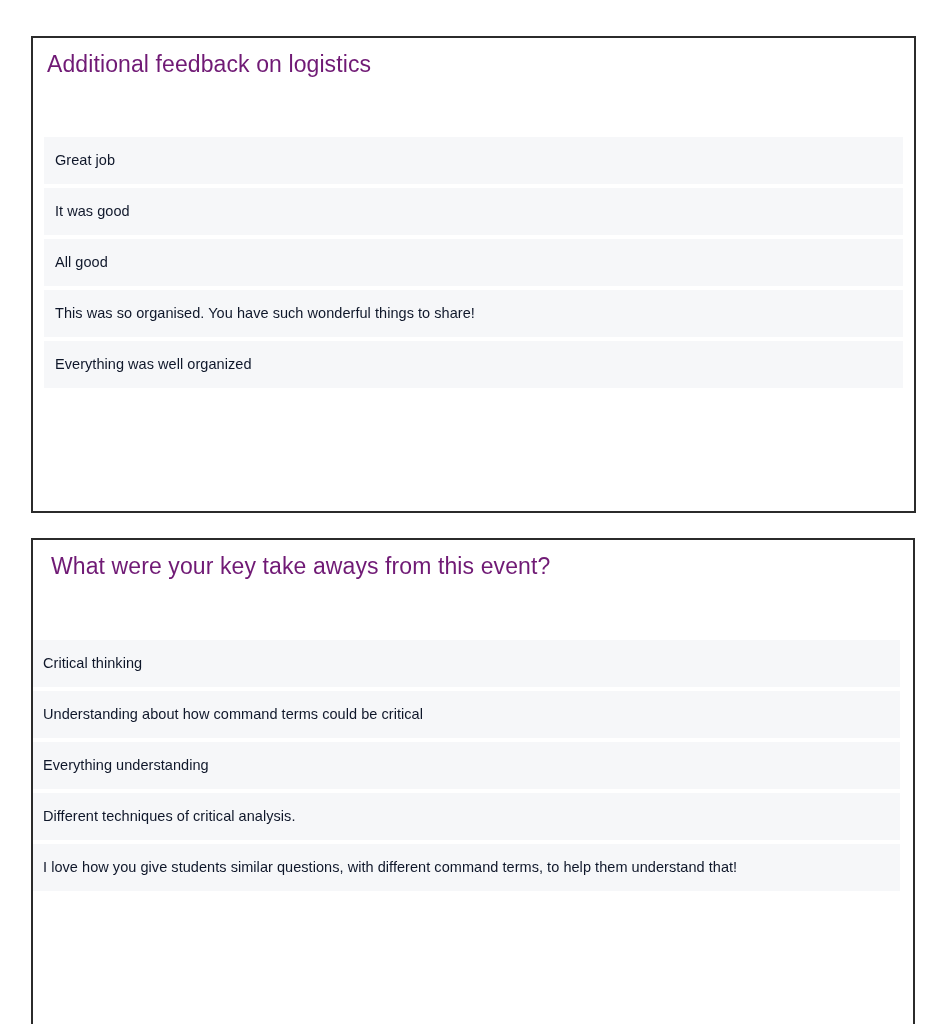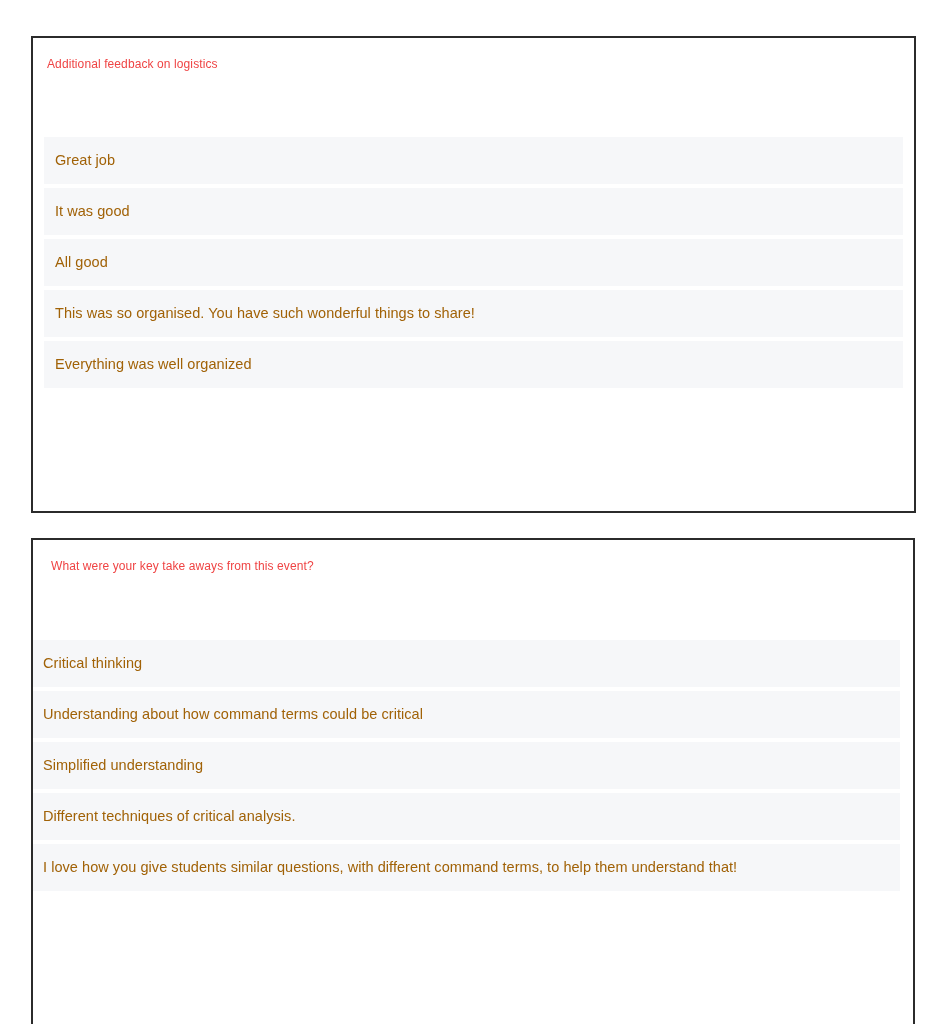--- a/index.html
+++ b/index.html
@@ -32,22 +32,22 @@
     width: 885px;
     height: 477px;
   }
   #card-1 {
     left: 31px;
     top: 538px;
     width: 884px;
     height: 506px;
   }
   .card-question {
-    color: #ef4444;
-    font-size: 12px;
+    color: #701a75;
+    font-size: 23px;
     line-height: 22px;
     letter-spacing: 0.1px;
     white-space: nowrap;
   }
   #card-0 .card-question {
     margin: 15px 0 0 14px;
   }
   #card-1 .card-question {
     margin: 15px 0 0 18px;
   }
@@ -69,21 +69,21 @@
     background: #f6f7f9;
     height: 47px;
     margin-bottom: 4px;
     display: flex;
     align-items: center;
     box-sizing: border-box;
   }
   #card-0 .response-row { padding-left: 11px; }
   #card-1 .response-row { padding-left: 10px; }
   .response-text {
-    color: #a16207;
+    color: #0f172a;
     font-size: 14.5px;
     line-height: 19px;
     letter-spacing: 0.05px;
     white-space: nowrap;
     overflow: hidden;
   }
 </style>
 </head>
 <body>
 
@@ -113,21 +113,21 @@
   <section class="card" id="card-1">
     <div class="card-question">What were your key take aways from this event?</div>
     <div class="responses">
       <div class="response-row">
         <span class="response-text">Critical thinking</span>
       </div>
       <div class="response-row">
         <span class="response-text">Understanding about how command terms could be critical</span>
       </div>
       <div class="response-row">
-        <span class="response-text">Simplified understanding</span>
+        <span class="response-text">Everything understanding</span>
       </div>
       <div class="response-row">
         <span class="response-text">Different techniques of critical analysis.</span>
       </div>
       <div class="response-row">
         <span class="response-text">I love how you give students similar questions, with different command terms, to help them understand that!</span>
       </div>
     </div>
   </section>
 

